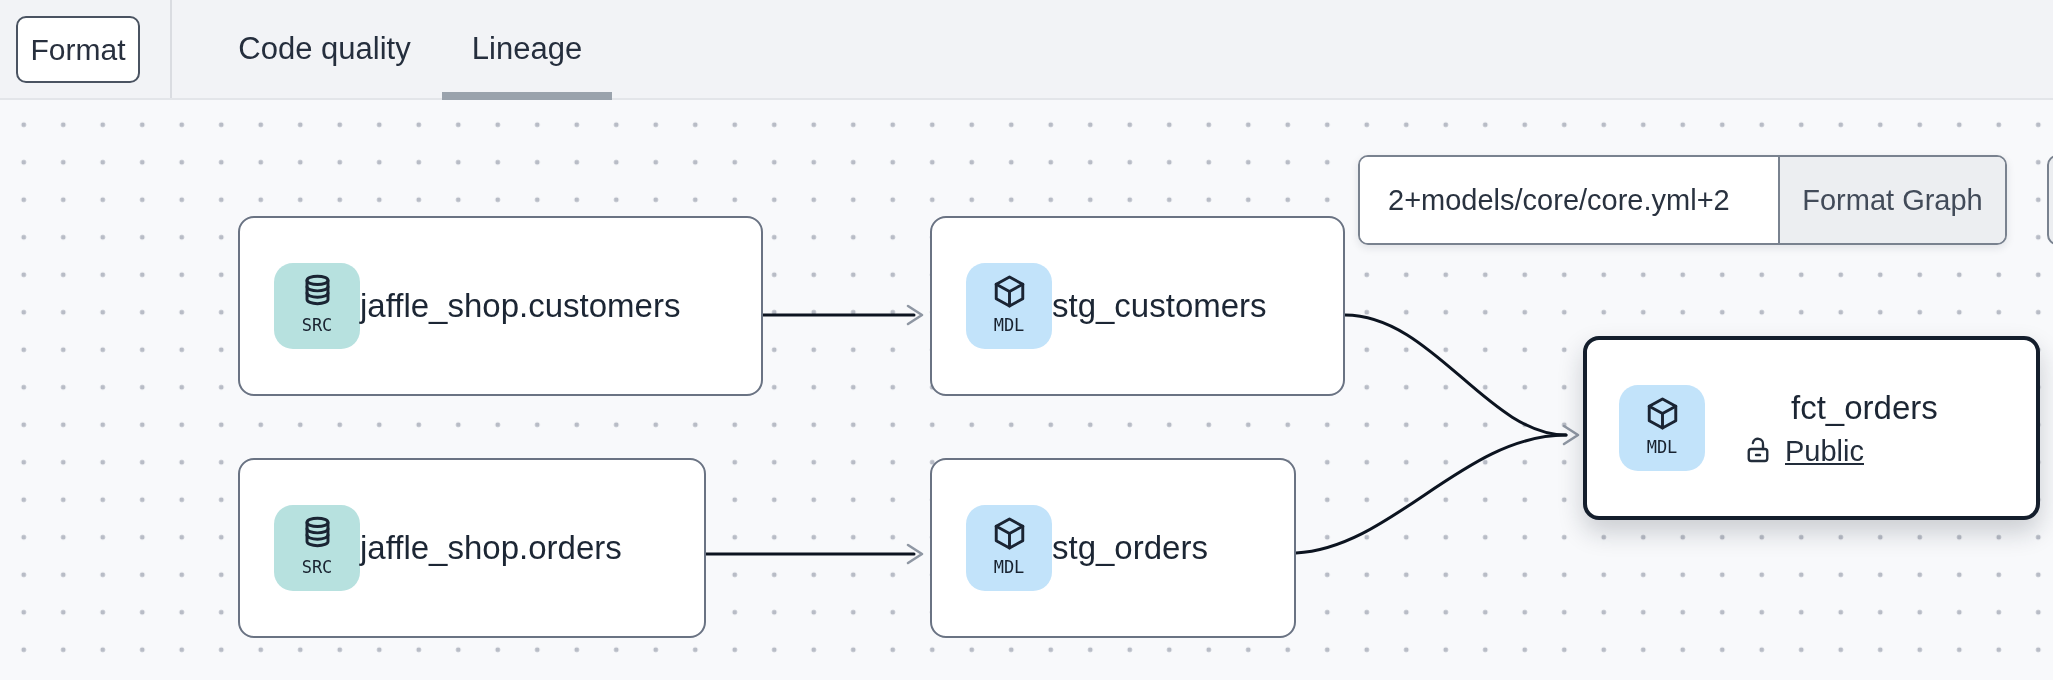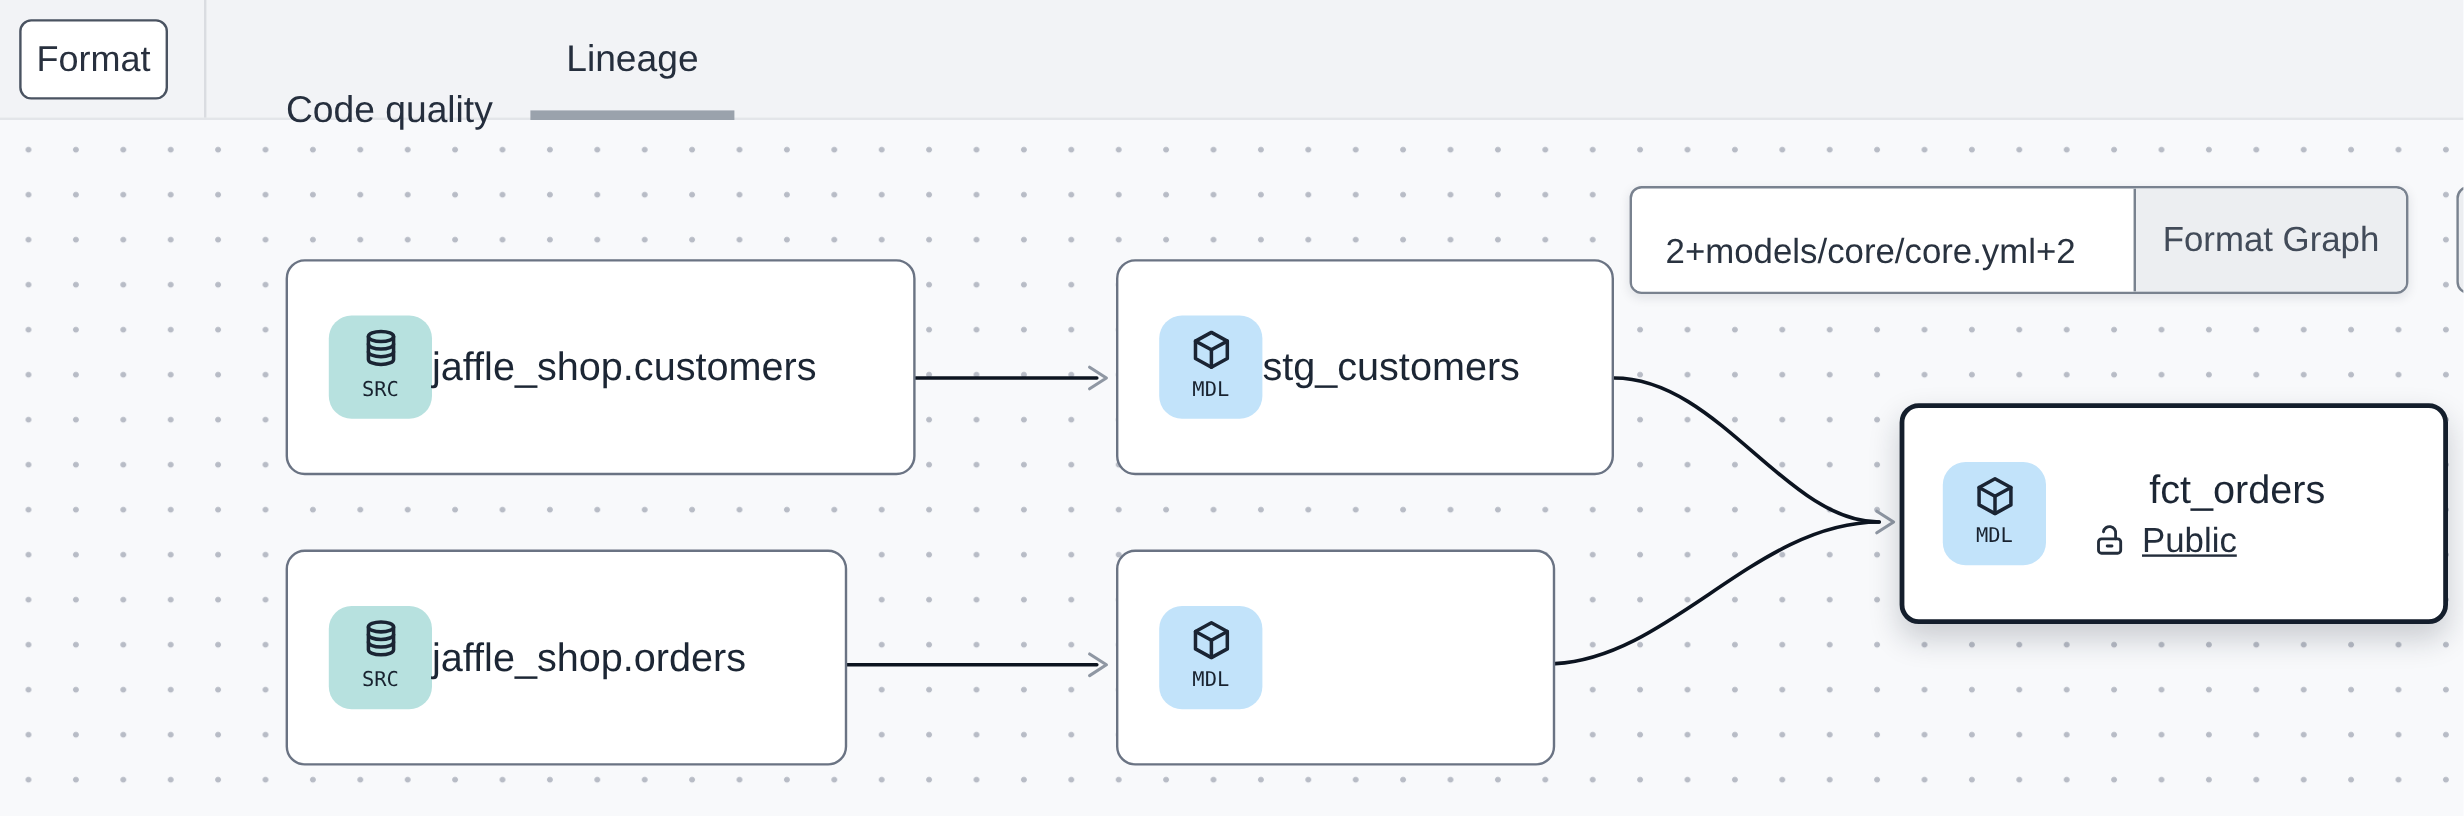--- a/index.html
+++ b/index.html
@@ -18,21 +18,21 @@
     position:absolute;left:16px;top:16px;width:124px;height:67px;
     background:#ffffff;border:2px solid #4a5361;border-radius:10px;
     font-size:30px;color:#28303e;display:flex;align-items:center;justify-content:center;
     cursor:pointer;
   }
   .toolbar-divider{position:absolute;left:170px;top:0;width:2px;height:98px;background:#dadce1;}
   .tab{
     position:absolute;top:0;height:98px;display:flex;align-items:center;justify-content:center;
     font-size:31px;color:#252e3d;cursor:pointer;
   }
-  .tab.code{left:212px;width:225px;margin-top:43px;}
+  .tab.code{left:212px;width:225px;}
   .tab.lineage{left:442px;width:170px;}
   .tab-underline{position:absolute;left:442px;bottom:-2px;width:170px;height:8px;background:#9aa2ac;}
   
   .canvas{
     position:absolute;left:0;top:102px;width:2053px;height:578px;
     background-color:#f8f9fb;
     background-image:radial-gradient(circle,#b8bcc6 2.1px,rgba(184,188,198,0) 2.7px);
     background-size:39.5px 37.5px;background-position:4px 4px;
   }
   .edges{position:absolute;left:0;top:0;width:2053px;height:578px;pointer-events:none;}
@@ -66,21 +66,21 @@
     stroke-linecap:round;stroke-linejoin:round;margin-right:12px;}
   
   .selector-group{
     position:absolute;left:1358px;top:53px;height:90px;display:flex;
     border:2px solid #79828f;border-radius:10px;background:#ffffff;overflow:hidden;
     box-shadow:0 3px 9px rgba(20,30,45,.10);
   }
   .selector-input{
     width:418px;height:100%;border:none;outline:none;background:#ffffff;
     font-family:"Liberation Sans","DejaVu Sans",sans-serif;
-    font-size:29px;color:#29323f;padding:0 10px 0 28px;margin-top:10px;
+    font-size:29px;color:#29323f;padding:0 10px 0 28px;
   }
   .update-btn{
     width:227px;height:100%;border:none;border-left:2px solid #79828f;
     background:#eceef1;font-family:"Liberation Sans","DejaVu Sans",sans-serif;
     font-size:29px;color:#424b59;cursor:pointer;
   }
   .partial-btn{
     position:absolute;left:2047px;top:53px;width:80px;height:90px;
     border:2px solid #79828f;border-radius:10px;background:#eceef1;cursor:pointer;
   }
@@ -154,20 +154,21 @@
 
     <div class="node" style="left:930px;top:356px;width:366px;height:180px;">
       <div class="badge mdl">
         <svg viewBox="0 0 24 24">
           <path d="M12 2.6 L20.6 7.3 V16.7 L12 21.4 L3.4 16.7 V7.3 Z"></path>
           <path d="M3.4 7.3 L12 12 L20.6 7.3"></path>
           <path d="M12 12 V21.4"></path>
         </svg>
         <span class="badge-label">MDL</span>
       </div>
+      <span class="node-title">stg_orders</span>
     </div>
 
     <div class="node selected" style="left:1583px;top:234px;width:457px;height:184px;">
       <div class="badge mdl">
         <svg viewBox="0 0 24 24">
           <path d="M12 2.6 L20.6 7.3 V16.7 L12 21.4 L3.4 16.7 V7.3 Z"></path>
           <path d="M3.4 7.3 L12 12 L20.6 7.3"></path>
           <path d="M12 12 V21.4"></path>
         </svg>
         <span class="badge-label">MDL</span>

